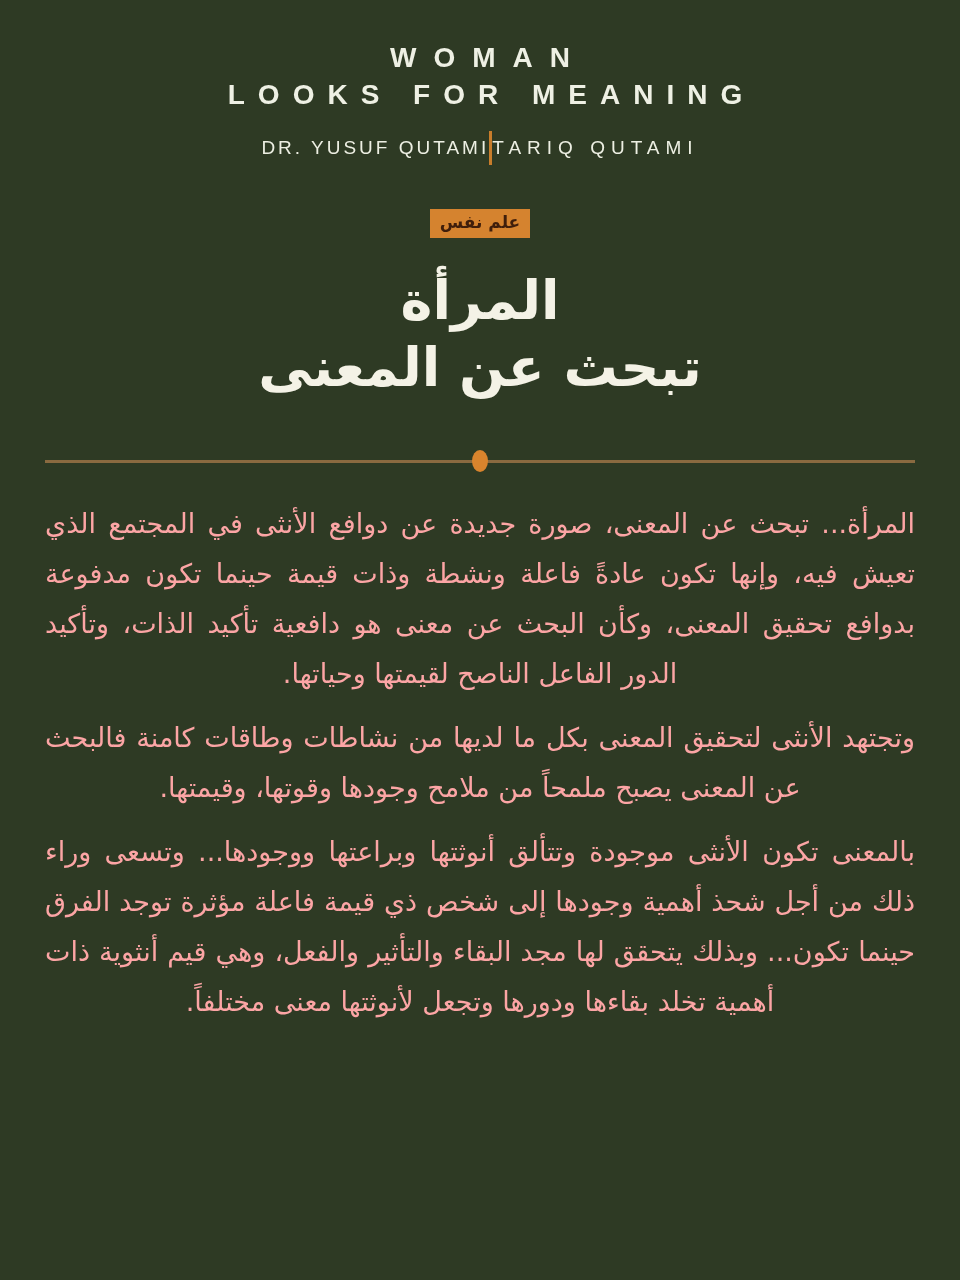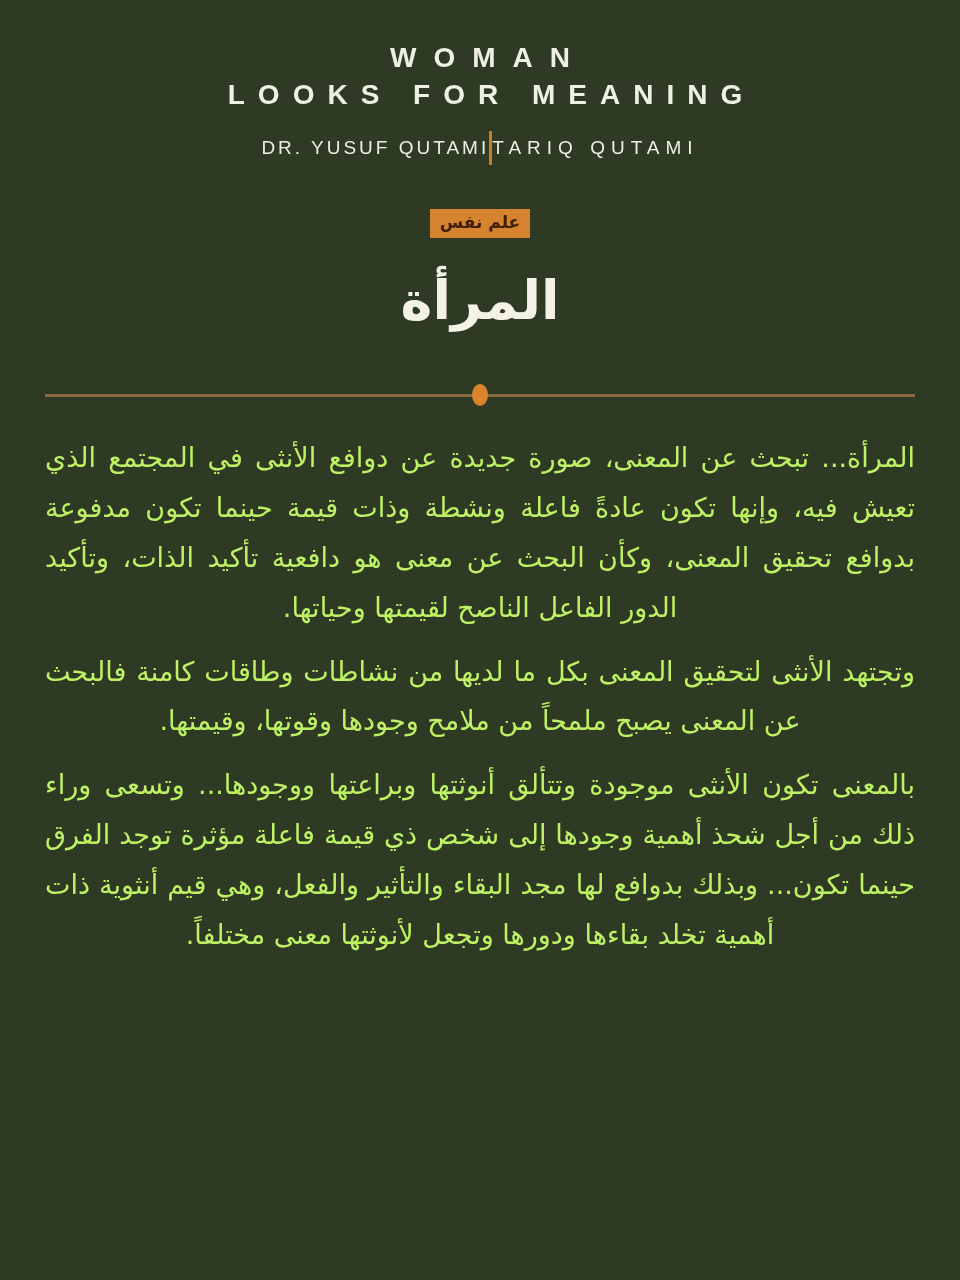--- a/index.html
+++ b/index.html
@@ -117,21 +117,21 @@
     background: #d9842d;
   }
 
   
   .body-text {
     margin: 26px 45px 0;
     direction: rtl;
     font-family: "DejaVu Sans", sans-serif;
     font-size: 27px;
     line-height: 1.85;
-    color: #bef264;
+    color: #fca5a5;
   }
   .body-text p {
     margin: 0 0 14px 0;
     text-align: justify;
     text-align-last: center;
   }
 </style>
 </head>
 <body>
 
@@ -147,26 +147,27 @@
       <span class="author-name right">TARIQ QUTAMI</span>
     </div>
   </header>
 
   <div class="badge-wrap">
     <span class="category-badge">علم نفس</span>
   </div>
 
   <h1 class="ar-title" style="margin-bottom:0;">
     <span>المرأة</span><br>
+    <span>تبحث عن المعنى</span>
   </h1>
 
   <div class="section-divider">
     <div class="divider-line"></div>
     <div class="divider-dot"></div>
   </div>
 
   <main class="body-text">
     <p>المرأة... تبحث عن المعنى، صورة جديدة عن دوافع الأنثى في المجتمع الذي تعيش فيه، وإنها تكون عادةً فاعلة ونشطة وذات قيمة حينما تكون مدفوعة بدوافع تحقيق المعنى، وكأن البحث عن معنى هو دافعية تأكيد الذات، وتأكيد الدور الفاعل الناصح لقيمتها وحياتها.</p>
     <p>وتجتهد الأنثى لتحقيق المعنى بكل ما لديها من نشاطات وطاقات كامنة فالبحث عن المعنى يصبح ملمحاً من ملامح وجودها وقوتها، وقيمتها.</p>
-    <p>بالمعنى تكون الأنثى موجودة وتتألق أنوثتها وبراعتها ووجودها... وتسعى وراء ذلك من أجل شحذ أهمية وجودها إلى شخص ذي قيمة فاعلة مؤثرة توجد الفرق حينما تكون... وبذلك بدوافع لها مجد البقاء والتأثير والفعل، وهي قيم أنثوية ذات أهمية تخلد بقاءها ودورها وتجعل لأنوثتها معنى مختلفاً.</p>
+    <p>بالمعنى تكون الأنثى موجودة وتتألق أنوثتها وبراعتها ووجودها... وتسعى وراء ذلك من أجل شحذ أهمية وجودها إلى شخص ذي قيمة فاعلة مؤثرة توجد الفرق حينما تكون... وبذلك يتحقق لها مجد البقاء والتأثير والفعل، وهي قيم أنثوية ذات أهمية تخلد بقاءها ودورها وتجعل لأنوثتها معنى مختلفاً.</p>
   </main>
 
 </div>
 
 </body></html>

